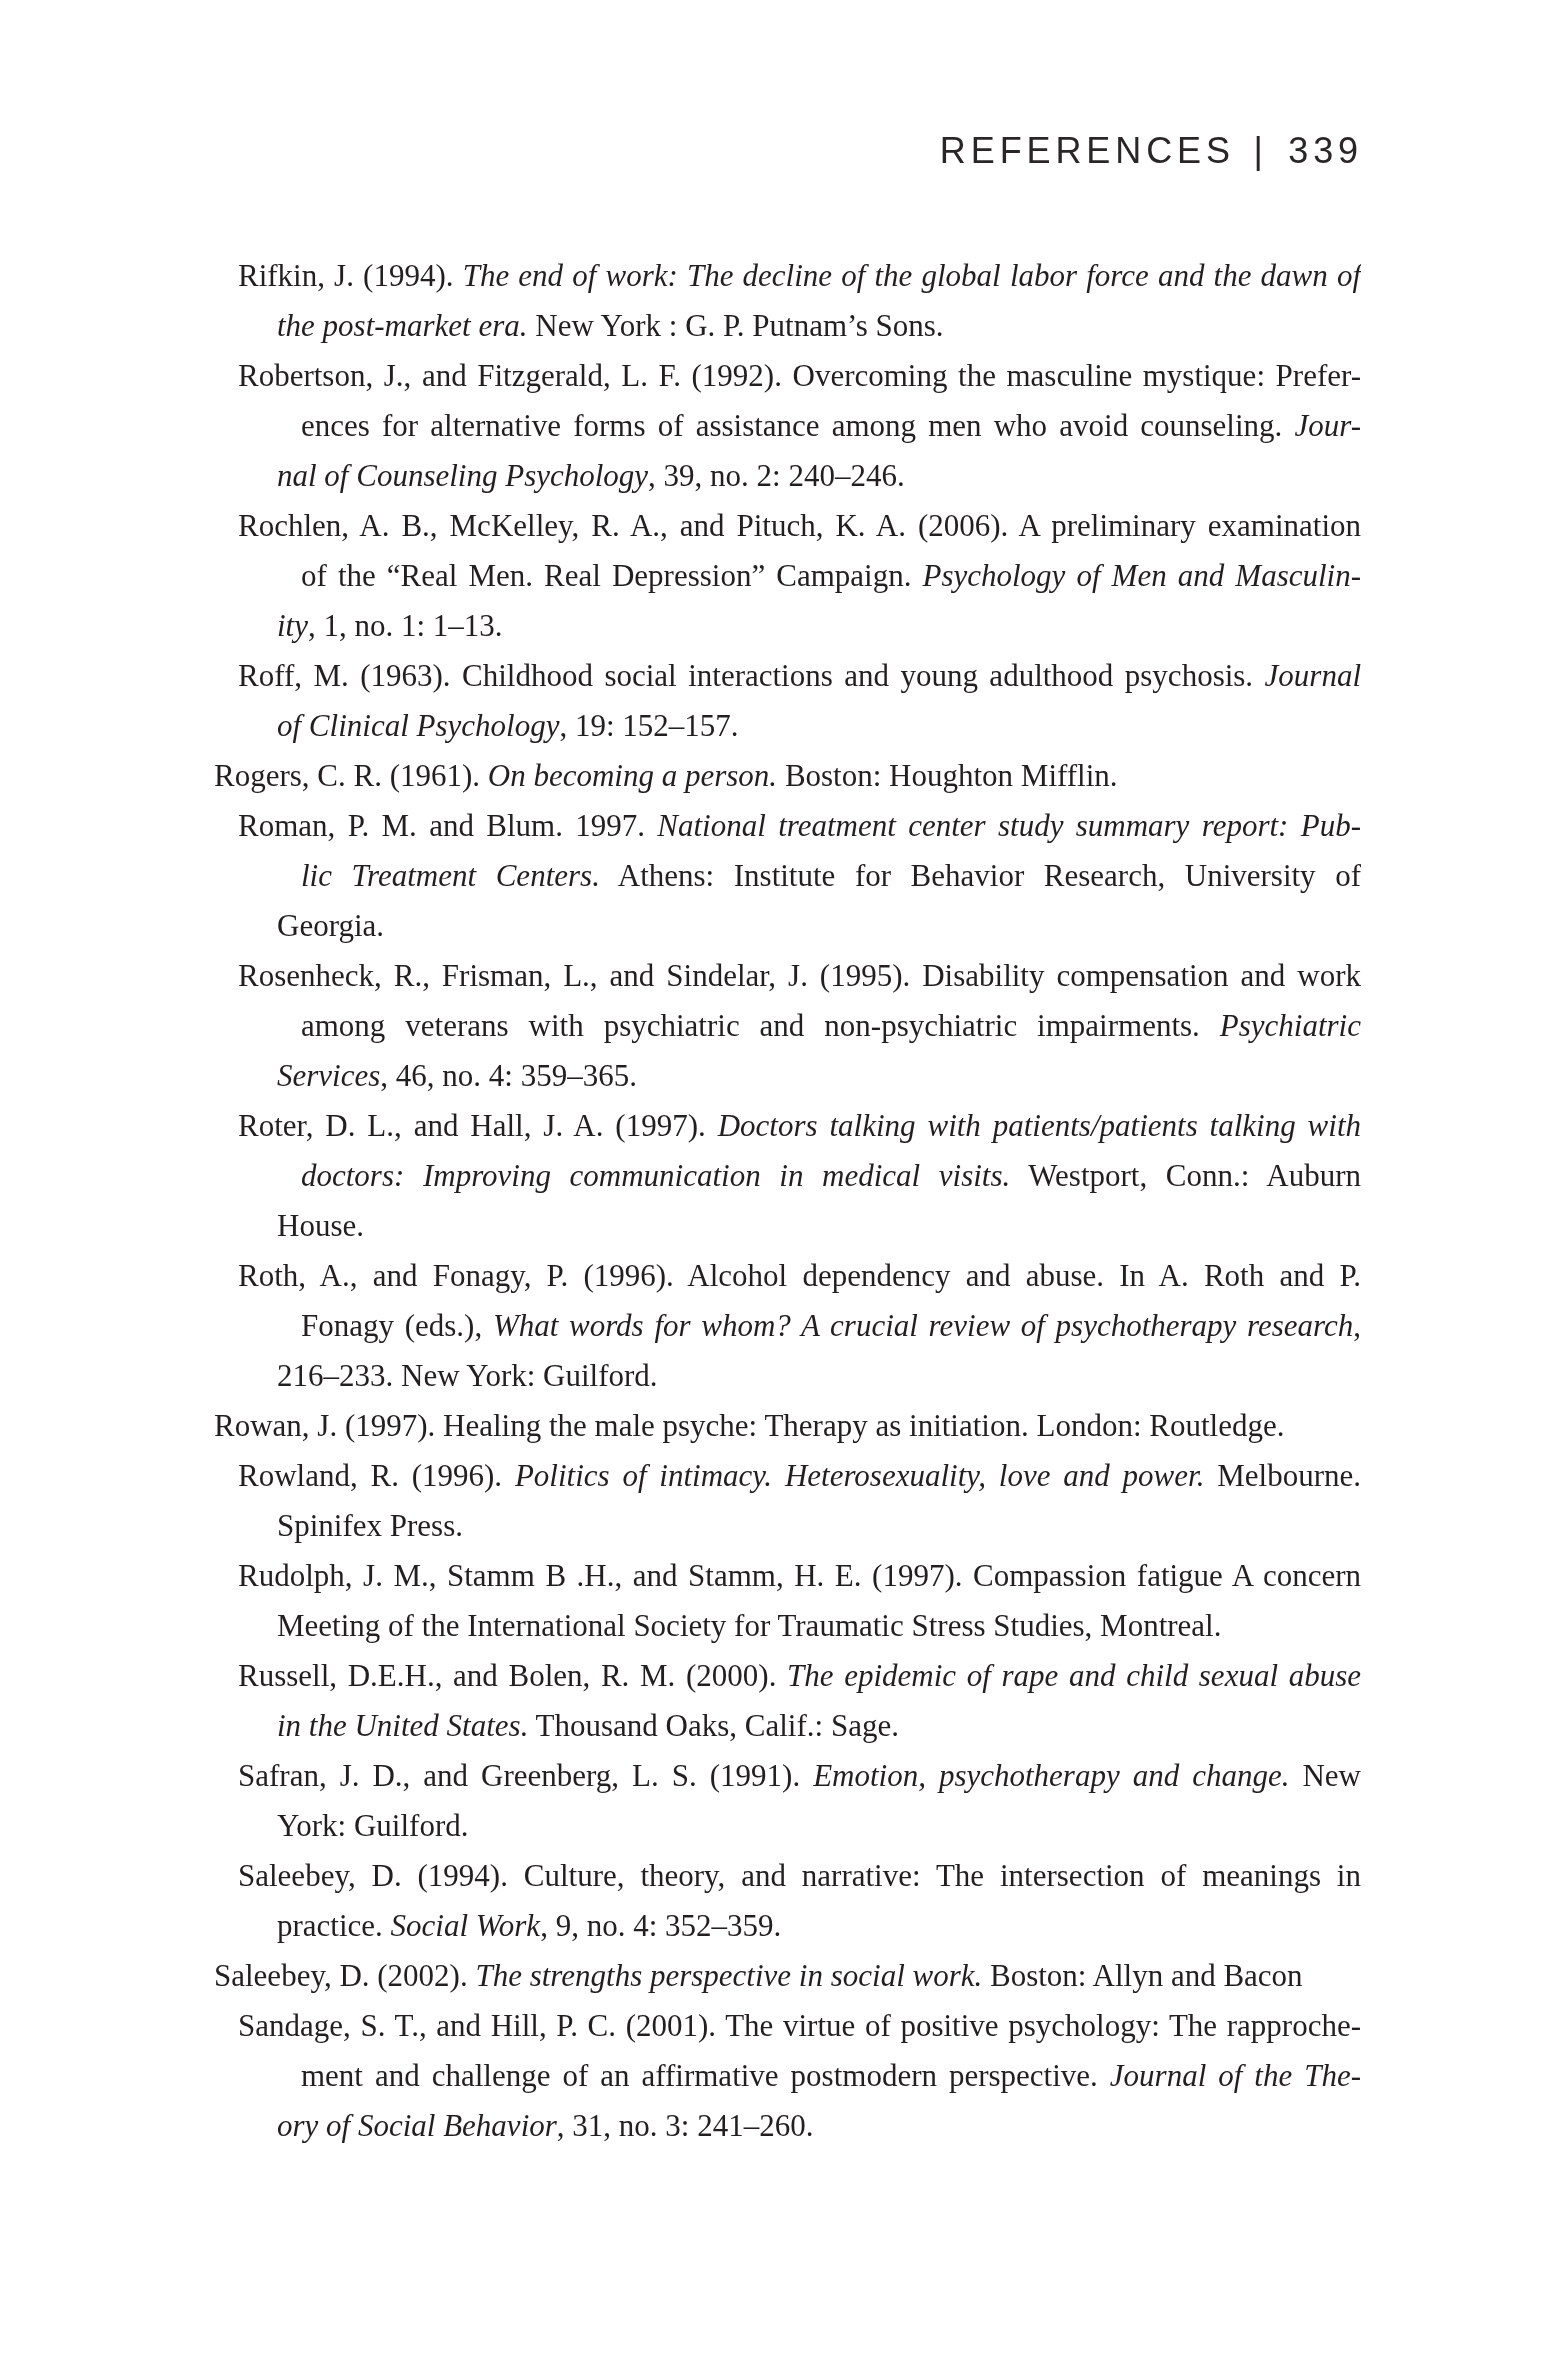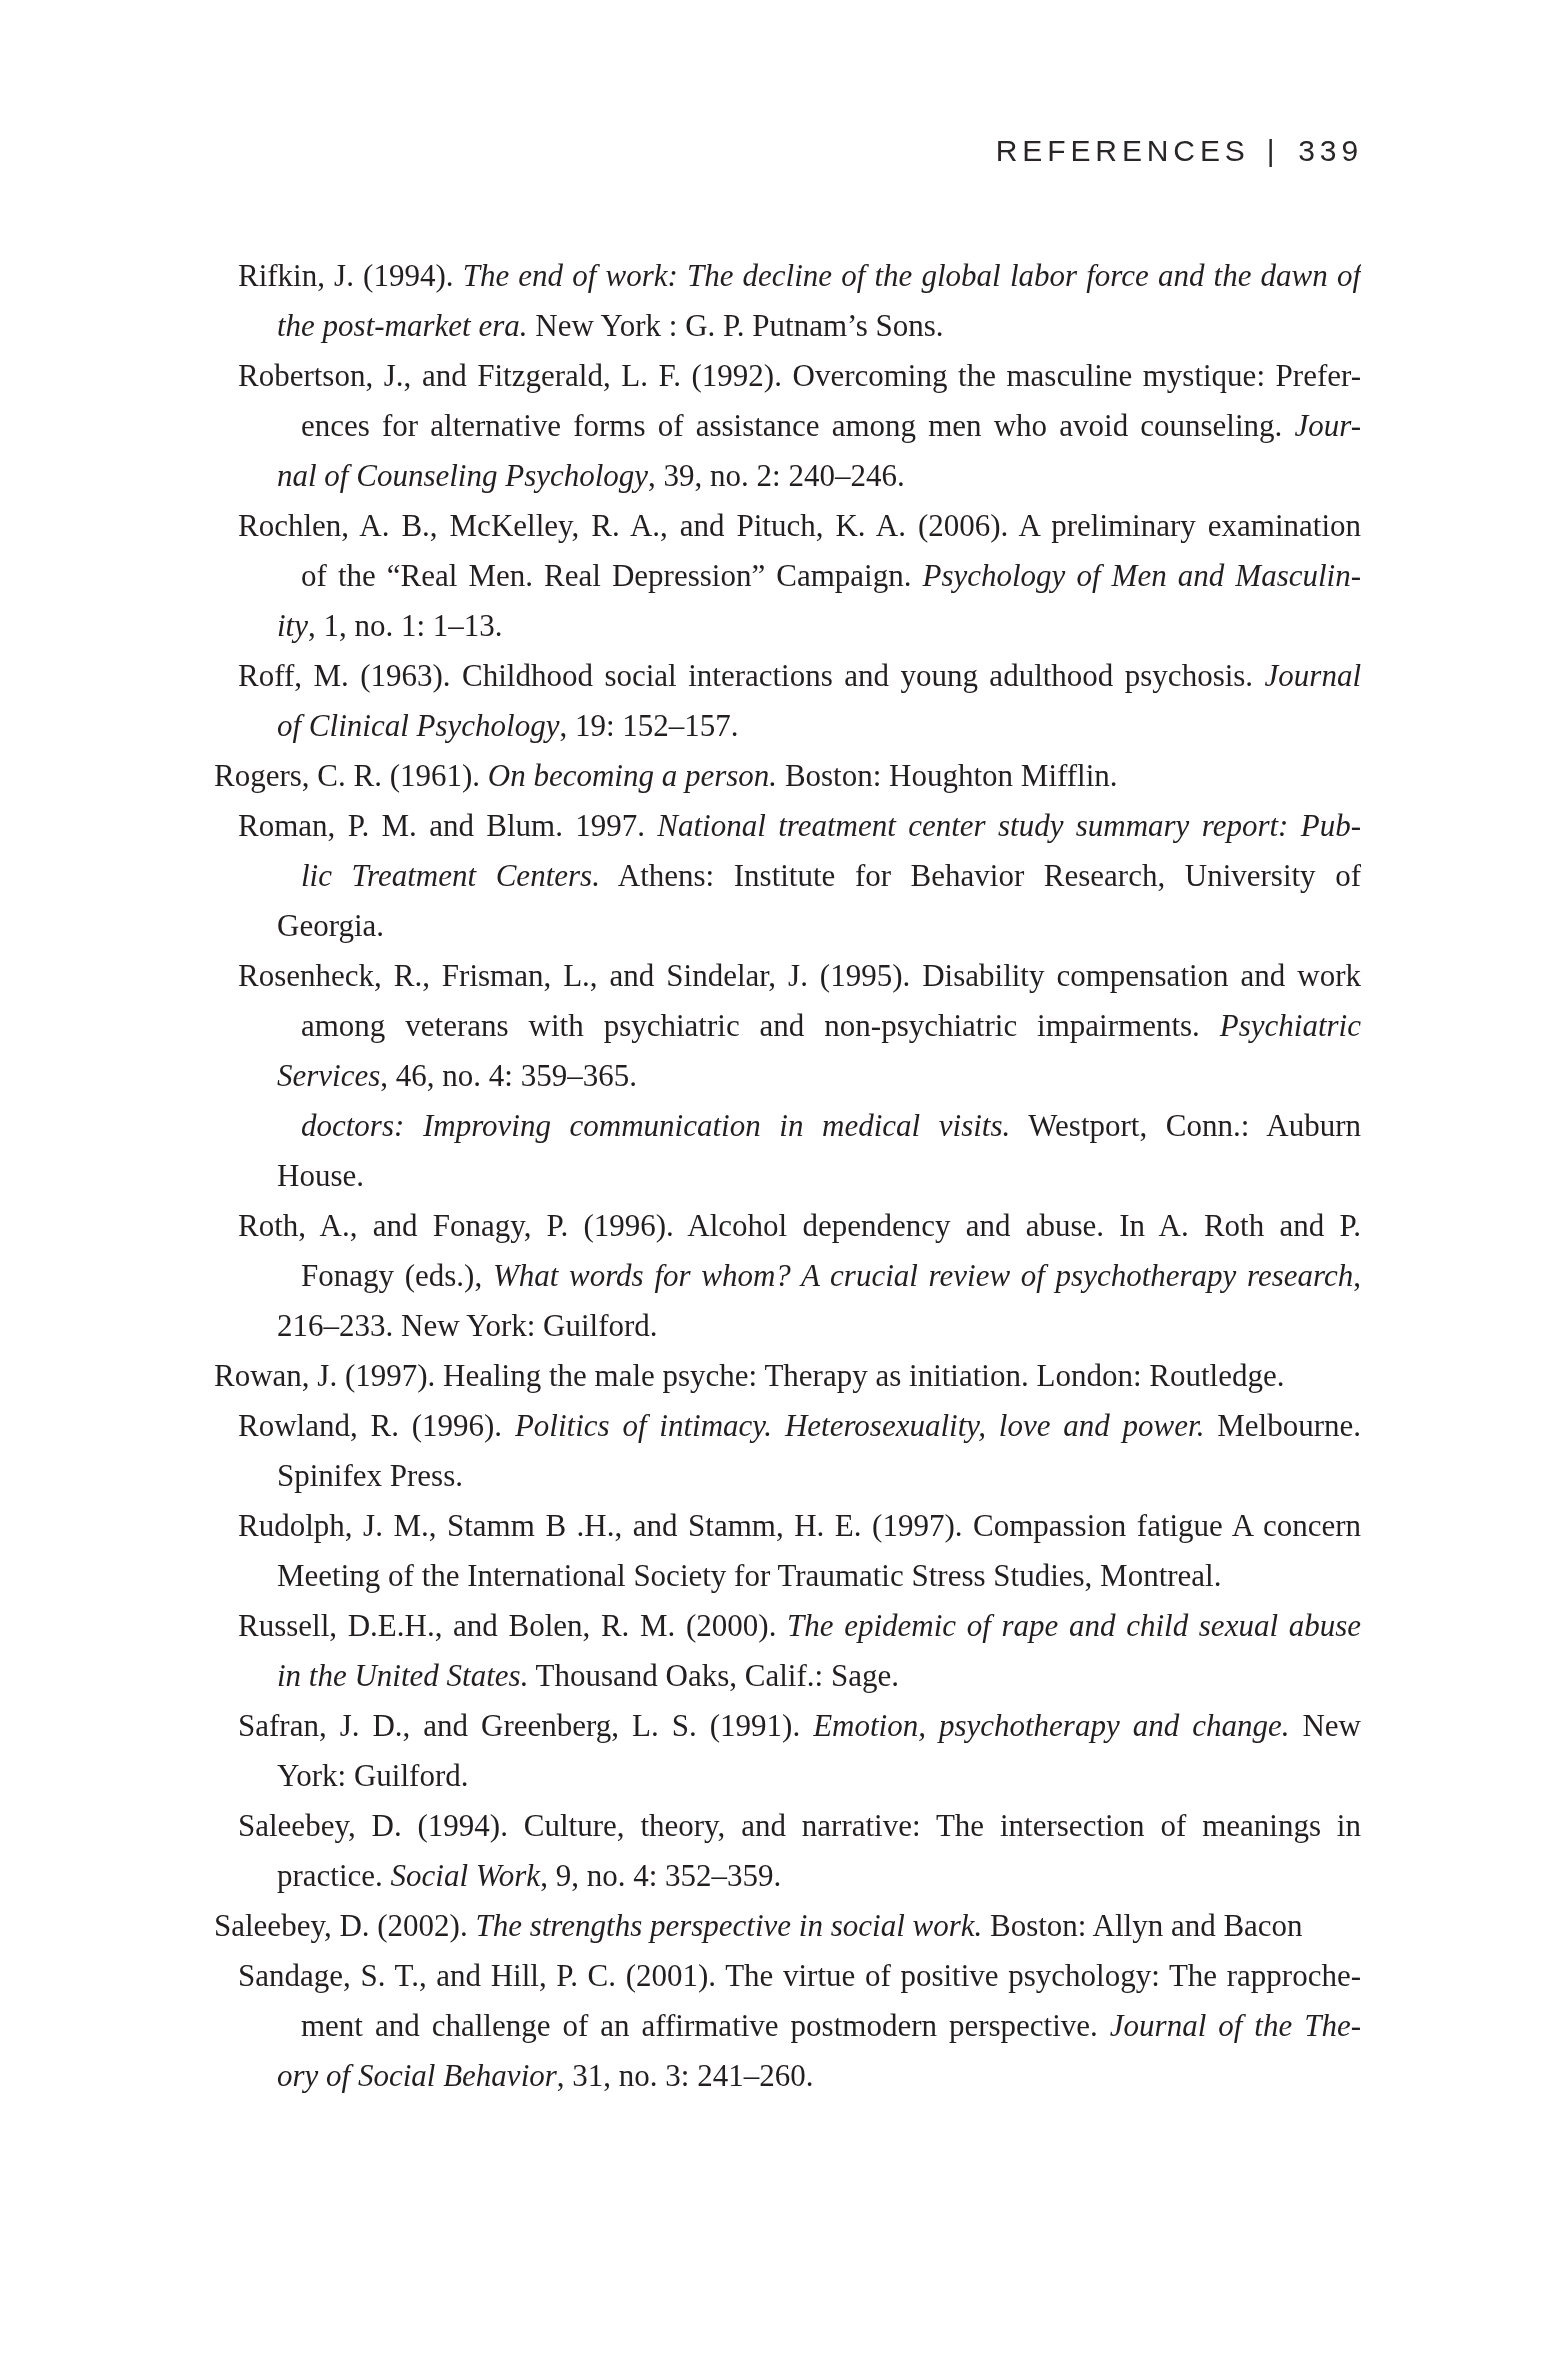--- a/index.html
+++ b/index.html
@@ -12,21 +12,21 @@
       height: 2357px;
       position: relative;
       overflow: hidden;
       color: #231f20;
     }
     .running-head {
       position: absolute;
       top: 135px;
       right: 198px;
       font-family: "Liberation Sans", sans-serif;
-      font-size: 30px;
+      font-size: 36px;
       letter-spacing: 4.9px;
       line-height: 32px;
       white-space: nowrap;
       color: #2a2627;
     }
     .running-head .sep {
       display: inline-block;
       margin: 0 5.6px 0 3.7px;
     }
     .references {
@@ -98,20 +98,21 @@
       <div class="line justify"><span class="seg">Roman, P. M. and Blum. 1997. </span><span class="seg it">National treatment center study summary report: Pub-</span></div>
       <div class="line justify indent"><span class="seg it">lic Treatment Centers.</span><span class="seg"> Athens: Institute for Behavior Research, University of</span></div>
       <div class="line indent"><span class="seg">Georgia.</span></div>
     </div>
     <div class="ref">
       <div class="line justify"><span class="seg">Rosenheck, R., Frisman, L., and Sindelar, J. (1995). Disability compensation and work</span></div>
       <div class="line justify indent"><span class="seg">among veterans with psychiatric and non-psychiatric impairments. </span><span class="seg it">Psychiatric</span></div>
       <div class="line indent"><span class="seg it">Services</span><span class="seg">, 46, no. 4: 359–365.</span></div>
     </div>
     <div class="ref">
+      <div class="line justify"><span class="seg">Roter, D. L., and Hall, J. A. (1997). </span><span class="seg it">Doctors talking with patients/patients talking with</span></div>
       <div class="line justify indent"><span class="seg it">doctors: Improving communication in medical visits.</span><span class="seg"> Westport, Conn.: Auburn</span></div>
       <div class="line indent"><span class="seg">House.</span></div>
     </div>
     <div class="ref">
       <div class="line justify"><span class="seg">Roth, A., and Fonagy, P. (1996). Alcohol dependency and abuse. In A. Roth and P.</span></div>
       <div class="line justify indent"><span class="seg">Fonagy (eds.), </span><span class="seg it">What words for whom? A crucial review of psychotherapy research</span><span class="seg">,</span></div>
       <div class="line indent"><span class="seg">216–233. New York: Guilford.</span></div>
     </div>
     <div class="ref">
       <div class="line"><span class="seg">Rowan, J. (1997). Healing the male psyche: Therapy as initiation. London: Routledge.</span></div>

